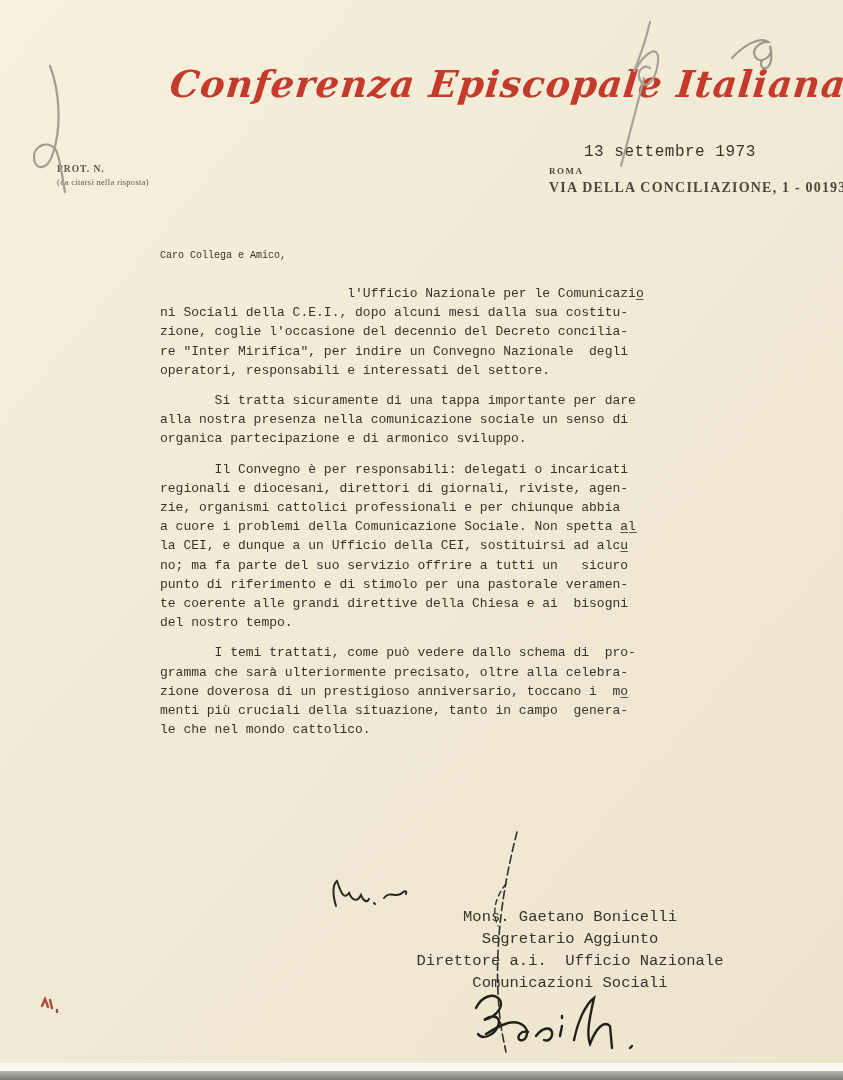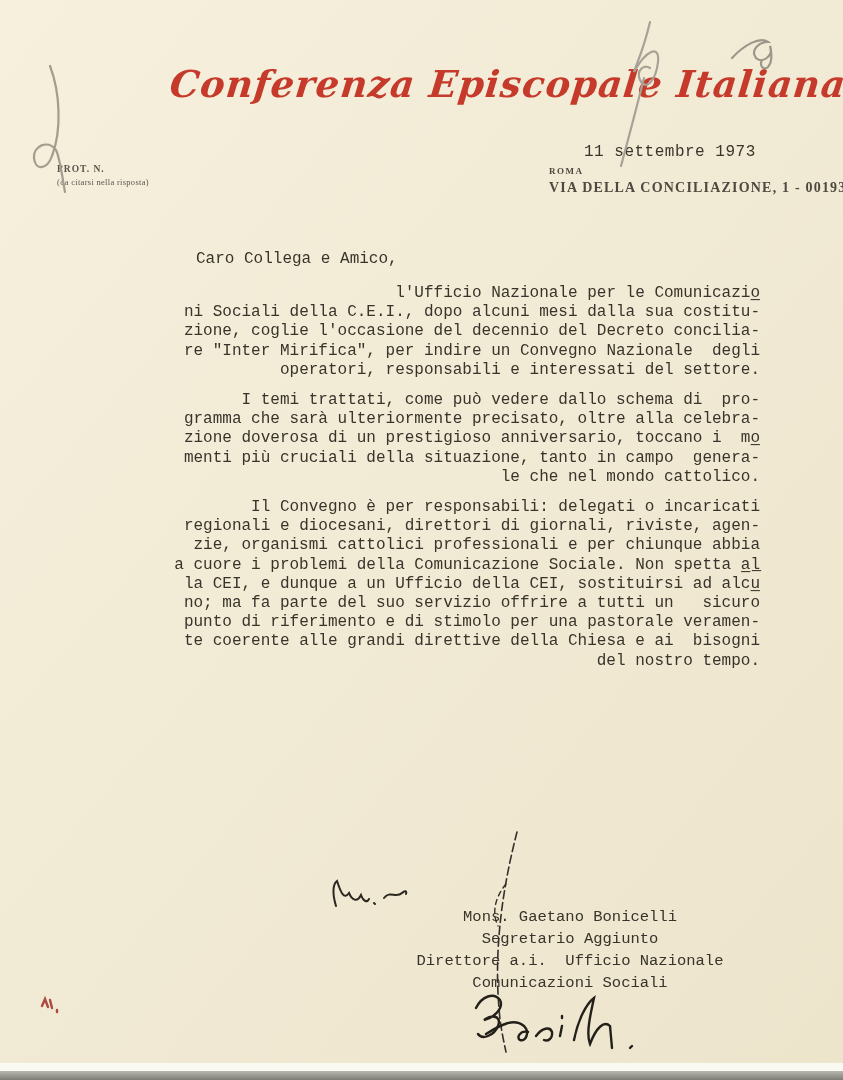--- a/index.html
+++ b/index.html
@@ -33,25 +33,25 @@
   }
   .addr{
     position:absolute;left:549px;top:166px;
     font-family:"Liberation Serif",serif;color:#4e483f;
     font-weight:700;
   }
   .addr-city{font-size:9px;letter-spacing:1.5px;}
   .addr-street{font-size:14px;letter-spacing:1.2px;margin-top:4px;white-space:nowrap;}
   .salutation{
     position:absolute;left:160px;top:250px;
-    font-size:16px;color:#39342b;white-space:pre;margin-left:36px;
+    font-size:10px;color:#39342b;white-space:pre;
   }
   .body-text{
     position:absolute;left:160px;top:284px;width:600px;
-    font-size:16px;line-height:19.2px;color:#39342b;text-align:right;
+    font-size:13px;line-height:19.2px;color:#39342b;
   }
   .para{white-space:pre;margin:0 0 11px 0;}
   .sigblock{
     position:absolute;left:400px;top:906px;width:340px;
     text-align:center;font-size:15.5px;line-height:22px;color:#39342b;
     white-space:pre;
   }
   svg.scribbles{position:absolute;left:0;top:0;pointer-events:none;}
 </style>
 </head>
@@ -59,49 +59,52 @@
 
 <div class="page">
 
   <div class="header-script">Conferenza Episcopale Italiana</div>
 
   <div class="prot">
     <div class="prot-label">PROT. N.</div>
     <div class="prot-note">(da citarsi nella risposta)</div>
   </div>
 
-  <div class="date">11 settembre 1973</div>
+  <div class="date">13 settembre 1973</div>
 
   <div class="addr">
     <div class="addr-city">ROMA</div>
     <div class="addr-street">VIA DELLA CONCILIAZIONE, 1 - 00193 ROMA</div>
   </div>
 
   <div class="salutation">Caro Collega e Amico,</div>
 
   <div class="body-text" id="paragraphs">
       <div class="para">                        l'Ufficio Nazionale per le Comunicazio̲
 ni Sociali della C.E.I., dopo alcuni mesi dalla sua costitu-
 zione, coglie l'occasione del decennio del Decreto concilia-
 re "Inter Mirifica", per indire un Convegno Nazionale  degli
 operatori, responsabili e interessati del settore.</div>
-      <div class="para">       I temi trattati, come può vedere dallo schema di  pro-
-gramma che sarà ulteriormente precisato, oltre alla celebra-
-zione doverosa di un prestigioso anniversario, toccano i  mo̲
-menti più cruciali della situazione, tanto in campo  genera-
-le che nel mondo cattolico.</div>
+      <div class="para">       Si tratta sicuramente di una tappa importante per dare
+alla nostra presenza nella comunicazione sociale un senso di
+organica partecipazione e di armonico sviluppo.</div>
       <div class="para">       Il Convegno è per responsabili: delegati o incaricati
 regionali e diocesani, direttori di giornali, riviste, agen-
 zie, organismi cattolici professionali e per chiunque abbia
 a cuore i problemi della Comunicazione Sociale. Non spetta a̲l̲
 la CEI, e dunque a un Ufficio della CEI, sostituirsi ad alcu̲
 no; ma fa parte del suo servizio offrire a tutti un   sicuro
 punto di riferimento e di stimolo per una pastorale veramen-
 te coerente alle grandi direttive della Chiesa e ai  bisogni
 del nostro tempo.</div>
+      <div class="para">       I temi trattati, come può vedere dallo schema di  pro-
+gramma che sarà ulteriormente precisato, oltre alla celebra-
+zione doverosa di un prestigioso anniversario, toccano i  mo̲
+menti più cruciali della situazione, tanto in campo  genera-
+le che nel mondo cattolico.</div>
     </div>
 
   <div class="sigblock" id="sigblock">Mons. Gaetano Bonicelli
 Segretario Aggiunto
 Direttore a.i.  Ufficio Nazionale
 Comunicazioni Sociali</div>
 
   <svg class="scribbles" width="843" height="1063" viewBox="0 0 843 1063">
 
     <path d="M50,66 C60,92 62,130 52,156 C47,170 35,171 34,158 C33,146 48,139 56,150 C60,158 62,176 65,192" fill="none" stroke="#a39d90" stroke-width="2.2" stroke-linecap="round"></path>

